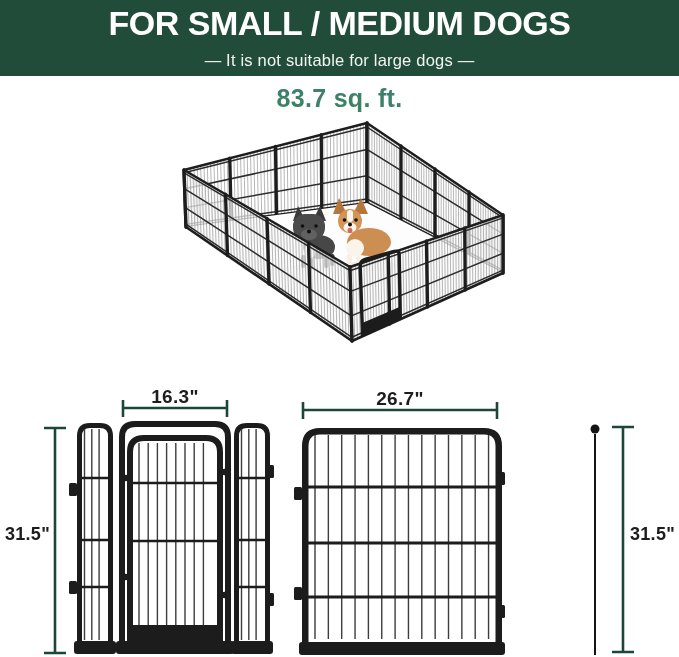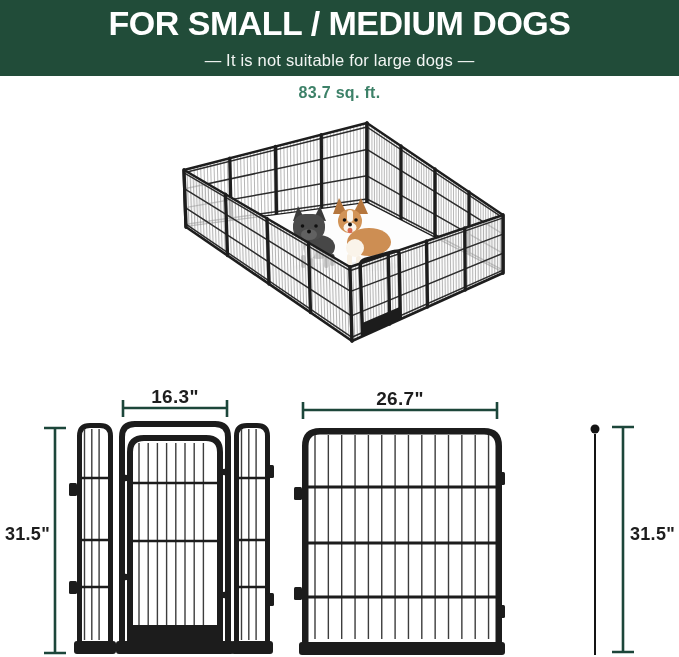--- a/index.html
+++ b/index.html
@@ -3,21 +3,21 @@
 <meta charset="utf-8">
 <style>
   html,body{margin:0;padding:0;background:#fff;}
   .canvas{position:relative;width:679px;height:657px;background:#ffffff;overflow:hidden;
           font-family:"Liberation Sans",sans-serif;}
   .band{position:absolute;left:0;top:0;width:100%;height:76px;background:#214c39;
         display:flex;flex-direction:column;align-items:center;justify-content:center;}
   .title{color:#ffffff;font-size:34px;font-weight:800;letter-spacing:-0.5px;line-height:1.05;}
   .subtitle{color:#f2f5f3;font-size:16.5px;font-weight:400;margin-top:10px;letter-spacing:0.2px;}
   .area{position:absolute;left:0;top:84px;width:100%;text-align:center;
-        color:#3d8168;font-size:16px;font-weight:700;letter-spacing:0.3px;}
+        color:#3d8168;font-size:25px;font-weight:700;letter-spacing:0.3px;}
   .dim-label{position:absolute;color:#1d1d1d;font-size:19px;font-weight:700;letter-spacing:0.3px;}
   #lbl-door{left:125px;top:386px;width:100px;text-align:center;}
   #lbl-large{left:350px;top:388px;width:100px;text-align:center;}
   #lbl-hleft{left:2px;top:524px;width:48px;text-align:right;font-size:18px;}
   #lbl-hright{left:630px;top:524px;width:52px;text-align:left;font-size:18px;}
   #pen-svg{position:absolute;left:150px;top:115px;}
   #diagram-svg{position:absolute;left:0;top:377px;}
 </style>
 </head>
 <body>

